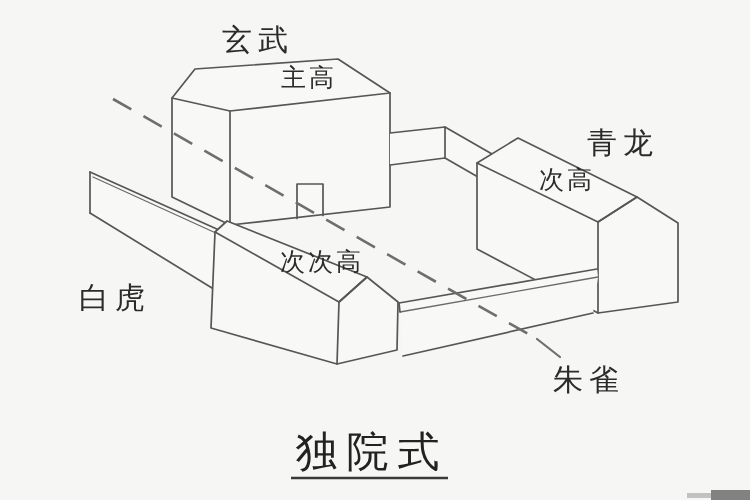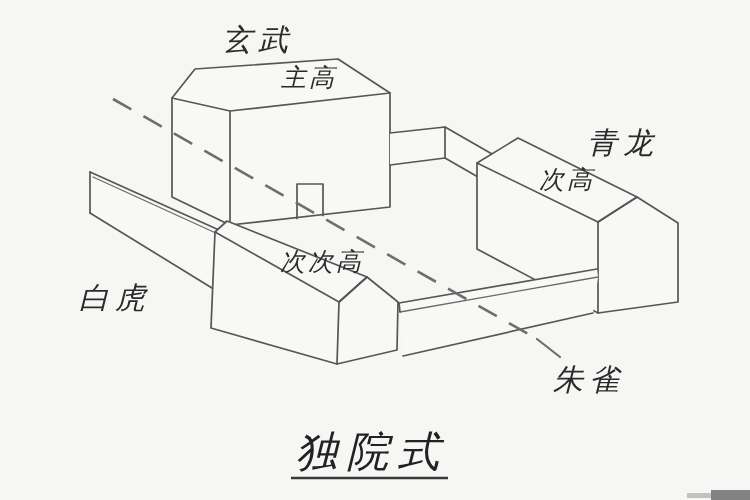--- a/index.html
+++ b/index.html
@@ -1,21 +1,21 @@
 <!DOCTYPE html>
 <html><head>
 <meta charset="utf-8">
 <style>
   html,body{margin:0;padding:0;}
   body{
     width:750px;height:500px;overflow:hidden;
     background:#f6f6f4;
     font-family:"DejaVu Serif","Liberation Serif",serif;
   }
-  .canvas-wrap{position:relative;width:621px;height:500px;font-style:italic;}
+  .canvas-wrap{position:relative;width:621px;height:500px;}
   svg{display:block;}
   .face{fill:#f8f8f6;stroke:none;}
   .ln{fill:none;stroke:#565656;stroke-width:1.7;stroke-linecap:round;stroke-linejoin:round;}
   .ln-thin{fill:none;stroke:#6a6a6a;stroke-width:1.3;stroke-linecap:round;}
   .axis{fill:none;stroke:#6e6e6e;stroke-width:2.6;stroke-dasharray:21 14;stroke-linecap:butt;}
   .leader{fill:none;stroke:#6e6e6e;stroke-width:2.2;stroke-linecap:round;}
   .lbl{fill:#2b2b2b;text-anchor:middle;font-family:"DejaVu Serif","Liberation Serif",serif;}
   .lbl-big{font-size:30px;letter-spacing:6px;}
   .lbl-mid{font-size:25px;letter-spacing:3px;}
   .lbl-title{font-size:42px;letter-spacing:9px;fill:#222;}

